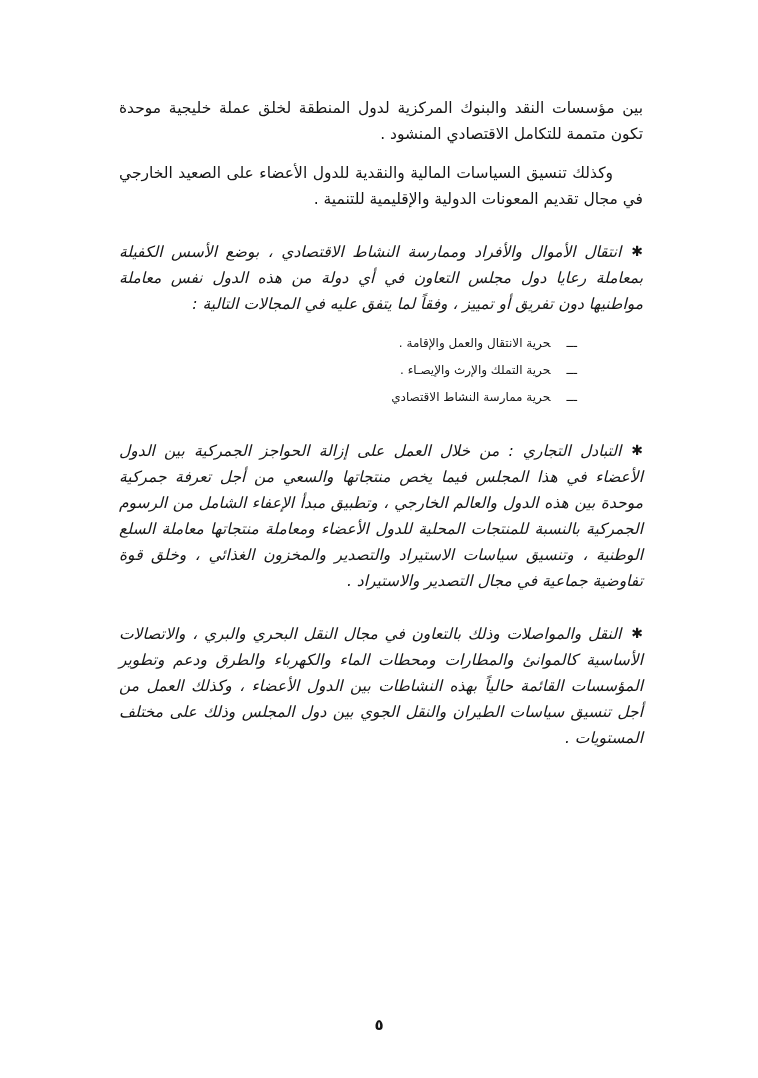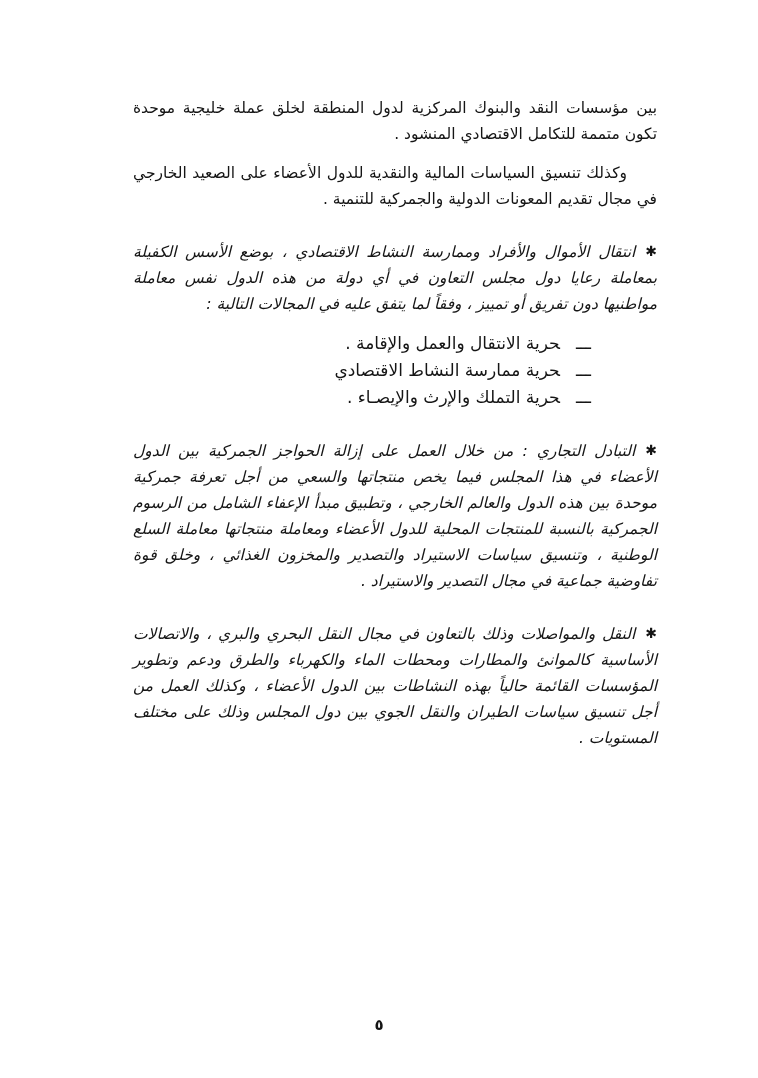--- a/index.html
+++ b/index.html
@@ -16,21 +16,21 @@
   }
   .page {
     position: absolute;
     inset: 0;
     background: #ffffff;
     overflow: hidden;
   }
   .text-block {
     position: absolute;
     top: 95px;
-    right: 101px;
+    right: 115px;
     width: 524px;
     direction: rtl;
     text-align: justify;
   }
   .para, .bullet-block {
     margin: 0 0 13px 0;
     font-size: 15.5px;
     line-height: 26px;
     text-align: justify;
   }
@@ -45,21 +45,21 @@
     display: inline-block;
     margin-left: 10px;
     font-size: 14px;
     transform: translateY(-1px);
   }
   .subitems {
     margin: 2px 0 14px 0;
   }
   .subitem {
     padding-right: 66px;
-    font-size: 17px;
+    font-size: 12px;
     line-height: 27px;
     text-align: right;
   }
   .dash {
     margin-left: 16px;
     letter-spacing: -1px;
   }
   .page-number {
     position: absolute;
     bottom: 44px;
@@ -73,35 +73,35 @@
 </style>
 </head>
 <body>
 
 <div class="page">
 
   <div class="text-block">
 
     <p class="para">بين مؤسسات النقد والبنوك المركزية لدول المنطقة لخلق عملة خليجية موحدة تكون متممة للتكامل الاقتصادي المنشود .</p>
 
-    <p class="para indent">وكذلك تنسيق السياسات المالية والنقدية للدول الأعضاء على الصعيد الخارجي في مجال تقديم المعونات الدولية والجمركية للتنمية .</p>
+    <p class="para indent">وكذلك تنسيق السياسات المالية والنقدية للدول الأعضاء على الصعيد الخارجي في مجال تقديم المعونات الدولية والإقليمية للتنمية .</p>
 
     <div class="bullet-block">
       <span class="star">✱</span><span>انتقال الأموال والأفراد وممارسة النشاط الاقتصادي ، بوضع الأسس الكفيلة بمعاملة رعايا دول مجلس التعاون في أي دولة من هذه الدول نفس معاملة مواطنيها دون تفريق أو تمييز ، وفقاً لما يتفق عليه في المجالات التالية :</span>
     </div>
 
     <div class="subitems">
       <div class="subitem">
         <span class="dash">ـــ</span><span>حرية الانتقال والعمل والإقامة .</span>
       </div>
       <div class="subitem">
-        <span class="dash">ـــ</span><span>حرية ممارسة النشاط الاقتصادي</span>
+        <span class="dash">ـــ</span><span>حرية التملك والإرث والإيصـاء .</span>
       </div>
       <div class="subitem">
-        <span class="dash">ـــ</span><span>حرية التملك والإرث والإيصـاء .</span>
+        <span class="dash">ـــ</span><span>حرية ممارسة النشاط الاقتصادي</span>
       </div>
     </div>
 
 
 
     <div class="bullet-block">
       <span class="star">✱</span><span>التبادل التجاري : من خلال العمل على إزالة الحواجز الجمركية بين الدول الأعضاء في هذا المجلس فيما يخص منتجاتها والسعي من أجل تعرفة جمركية موحدة بين هذه الدول والعالم الخارجي ، وتطبيق مبدأ الإعفاء الشامل من الرسوم الجمركية بالنسبة للمنتجات المحلية للدول الأعضاء ومعاملة منتجاتها معاملة السلع الوطنية ، وتنسيق سياسات الاستيراد والتصدير والمخزون الغذائي ، وخلق قوة تفاوضية جماعية في مجال التصدير والاستيراد .</span>
     </div>
 
     <div class="bullet-block">

